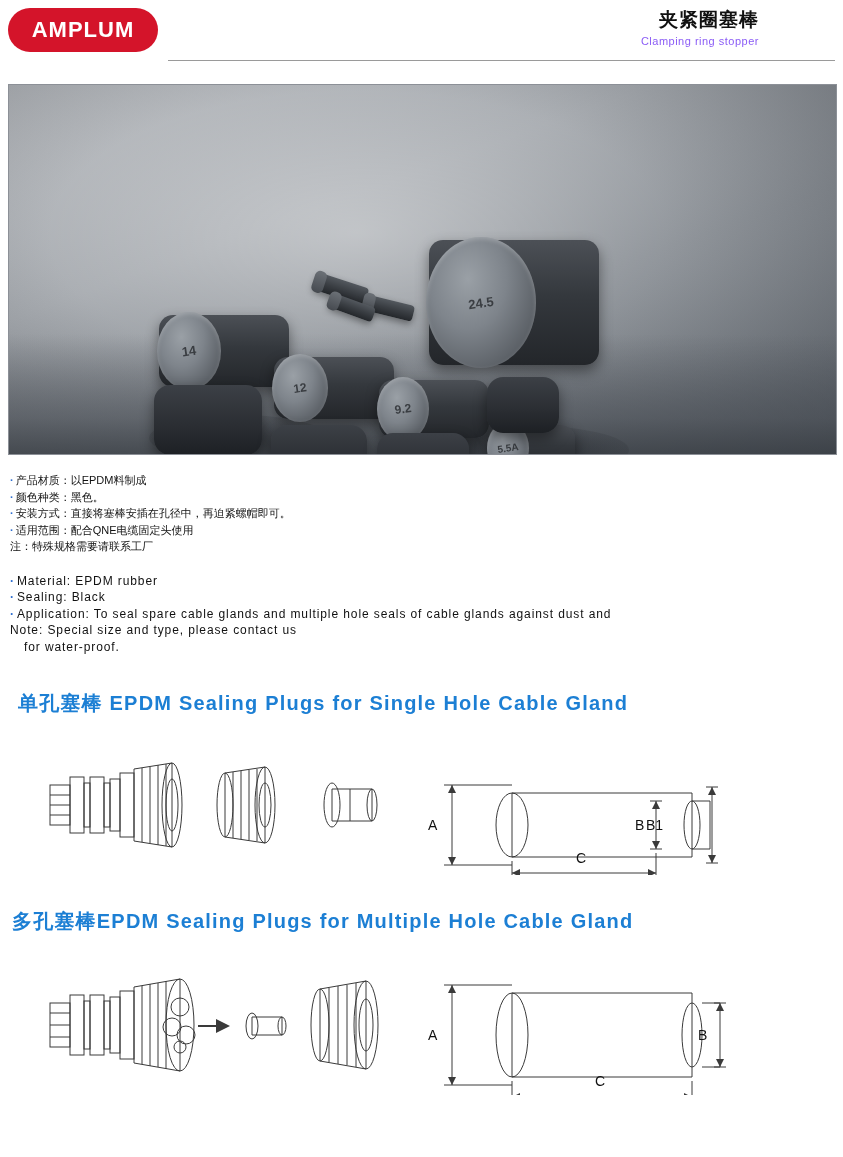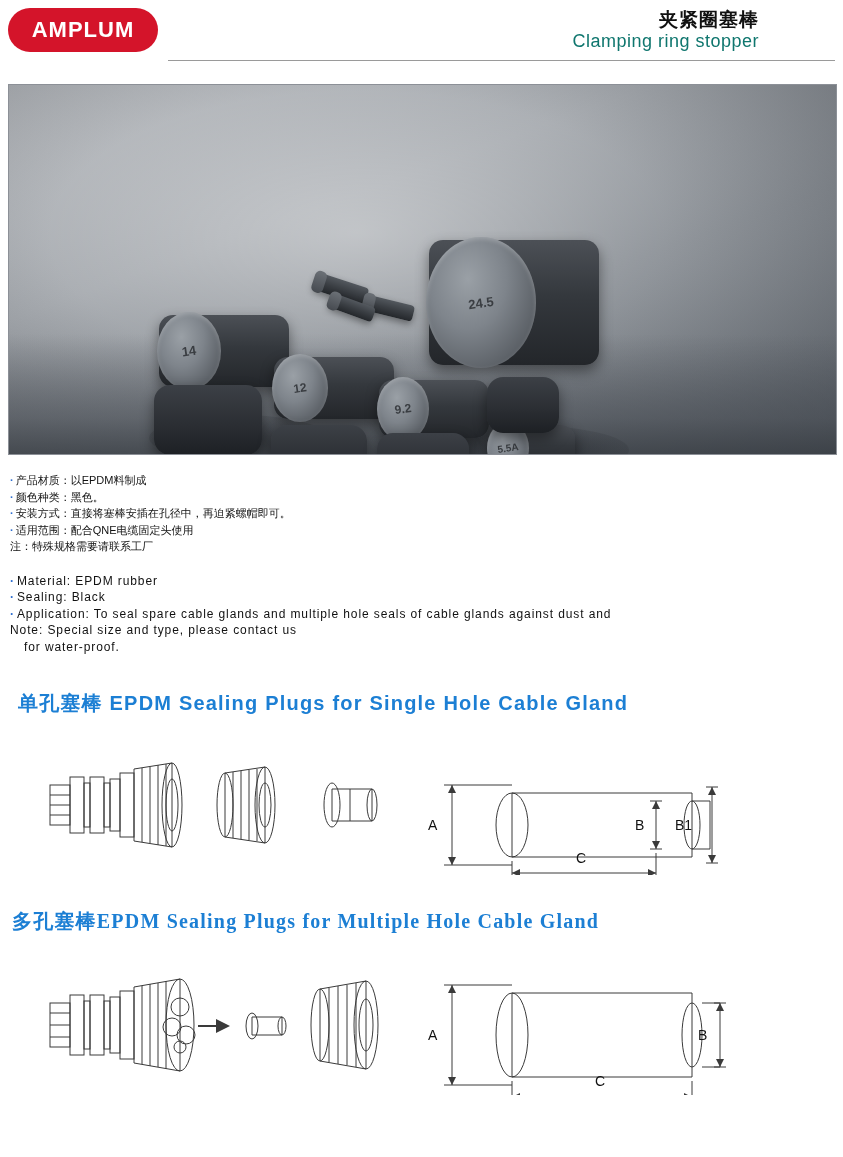--- a/index.html
+++ b/index.html
@@ -48,22 +48,22 @@
     text-align: right;
   }
   .title-cn {
     font-size: 19px;
     color: #111;
     font-weight: bold;
     line-height: 24px;
     letter-spacing: 1px;
   }
   .title-en {
-    font-size: 18px;
-    color: #0f766e;
+    font-size: 11px;
+    color: #8b5cf6;
     line-height: 18px;
     letter-spacing: 0.5px;
   }
   .header-rule {
     position: absolute;
     left: 168px;
     top: 60px;
     width: 667px;
     height: 1px;
     background: #9a9a9a;
@@ -374,25 +374,25 @@
       <polygon points="636,56 632,64 640,64"></polygon>
       <polygon points="636,104 632,96 640,96"></polygon>
       <polygon points="692,42 688,50 696,50"></polygon>
       <polygon points="692,118 688,110 696,110"></polygon>
       <polygon points="492,128 500,124 500,132"></polygon>
       <polygon points="636,128 628,124 628,132"></polygon>
     </g>
   </svg>
   <div class="dim-label" style="left:408px; top:72px;">A</div>
   <div class="dim-label" style="left:615px; top:72px;">B</div>
-  <div class="dim-label" style="left:655px; top:72px;">B1</div>
+  <div class="dim-label" style="left:626px; top:72px;">B1</div>
   <div class="dim-label" style="left:556px; top:105px;">C</div>
 </div>
 
-<div class="section-heading" style="left:12px; top:908px;font-family:Liberation Serif, serif;">
+<div class="section-heading" style="left:12px; top:908px;">
   <span class="cn">多孔塞棒</span><span>EPDM Sealing Plugs for Multiple Hole Cable Gland</span>
 </div>
 
 <div class="drawing" style="left:20px; top:955px; width:800px; height:140px;">
   <svg width="800" height="140" viewBox="0 0 800 140">
     <g fill="none" stroke="#3a3a3a" stroke-width="1">
 
       <rect x="30" y="48" width="20" height="44"></rect>
       <rect x="50" y="40" width="14" height="60"></rect>
       <rect x="64" y="46" width="6" height="48"></rect>

